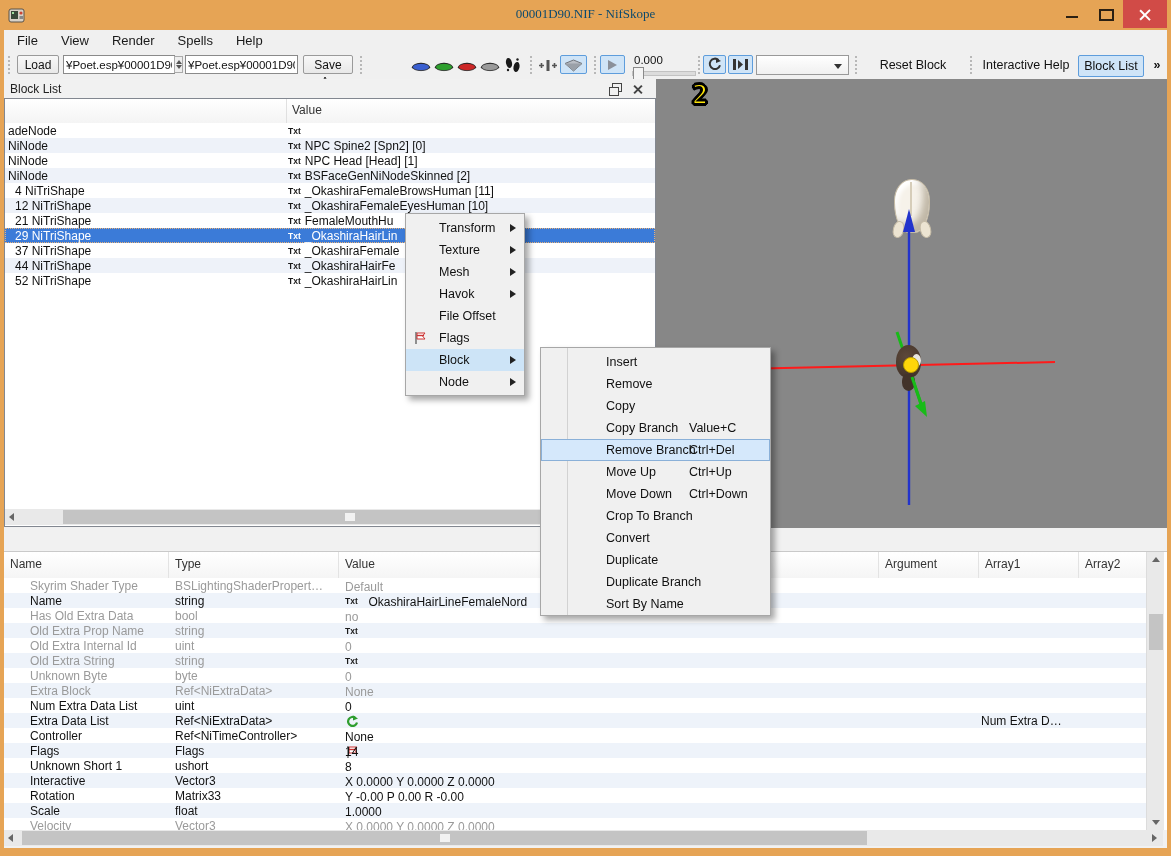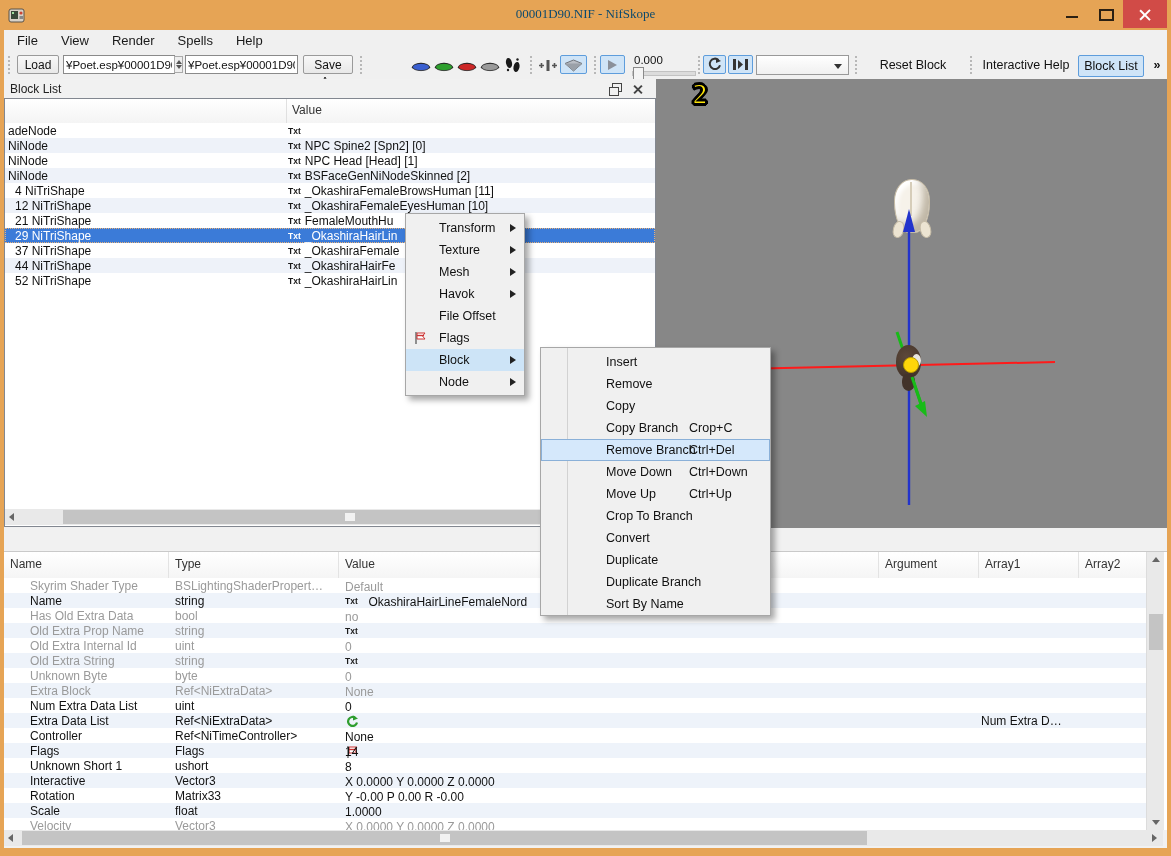--- a/index.html
+++ b/index.html
@@ -546,33 +546,33 @@
         <span class="sm-label">Insert</span>
       </div>
       <div class="sm-row">
         <span class="sm-label">Remove</span>
       </div>
       <div class="sm-row">
         <span class="sm-label">Copy</span>
       </div>
       <div class="sm-row">
         <span class="sm-label">Copy Branch</span>
-        <span class="sm-short">Crop+C</span>
+        <span class="sm-short">Value+C</span>
       </div>
       <div class="sm-row hl">
         <span class="sm-label">Remove Branch</span>
         <span class="sm-short">Ctrl+Del</span>
       </div>
       <div class="sm-row">
+        <span class="sm-label">Move Up</span>
+        <span class="sm-short">Ctrl+Up</span>
+      </div>
+      <div class="sm-row">
         <span class="sm-label">Move Down</span>
         <span class="sm-short">Ctrl+Down</span>
-      </div>
-      <div class="sm-row">
-        <span class="sm-label">Move Up</span>
-        <span class="sm-short">Ctrl+Up</span>
       </div>
       <div class="sm-row">
         <span class="sm-label">Crop To Branch</span>
       </div>
       <div class="sm-row">
         <span class="sm-label">Convert</span>
       </div>
       <div class="sm-row">
         <span class="sm-label">Duplicate</span>
       </div>

